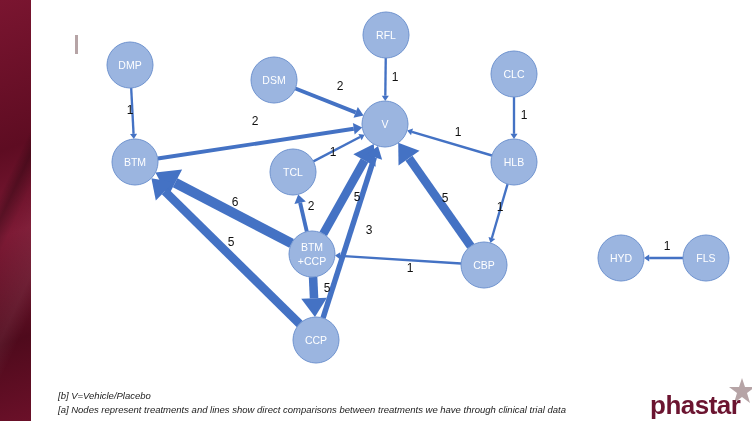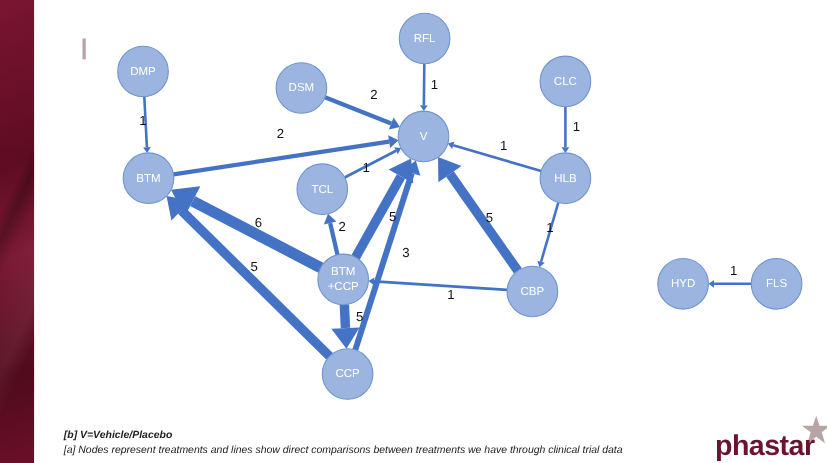--- a/index.html
+++ b/index.html
@@ -131,20 +131,20 @@
         <text x="621" y="258" class="node-label">HYD</text>
       </g>
       <g>
         <circle cx="706" cy="258" r="23" fill="#9bb5e0" stroke="#6f93cf" stroke-width="1"></circle>
         <text x="706" y="258" class="node-label">FLS</text>
       </g>
     </g>
 </svg>
 
 <div class="footnote" style="top:376px;margin-top:28px;">[a] Nodes represent treatments and lines show direct comparisons between treatments we have through clinical trial data</div>
-<div class="footnote" style="top:390px;font-weight:bold;">[b] V=Vehicle/Placebo</div>
+<div class="footnote" style="top:390px;">[b] V=Vehicle/Placebo</div>
 
 <div class="logo">
   <svg class="logo-star" viewBox="0 0 36 26">
     <polygon id="logo-star-poly" points="22,0 25,9 35,9 27,15 30,25 22,19 14,25 17,15 9,9 19,9" fill="#b6a4a6"></polygon>
   </svg>
   <div class="logo-text" style="color: rgb(107, 20, 48);">phastar</div>
 </div>
 
 </body></html>

